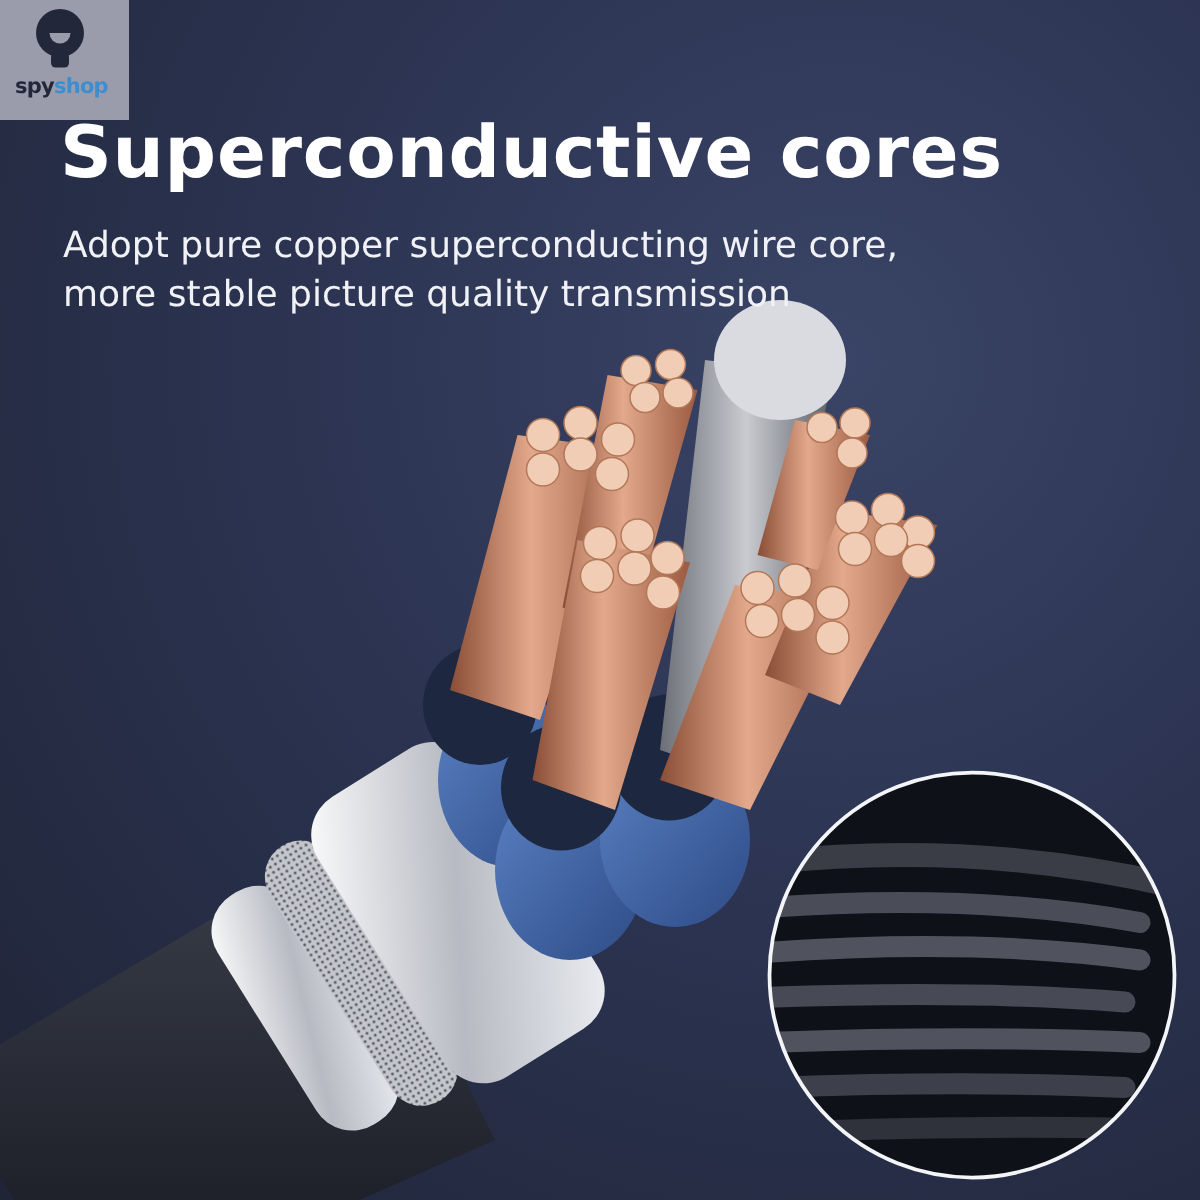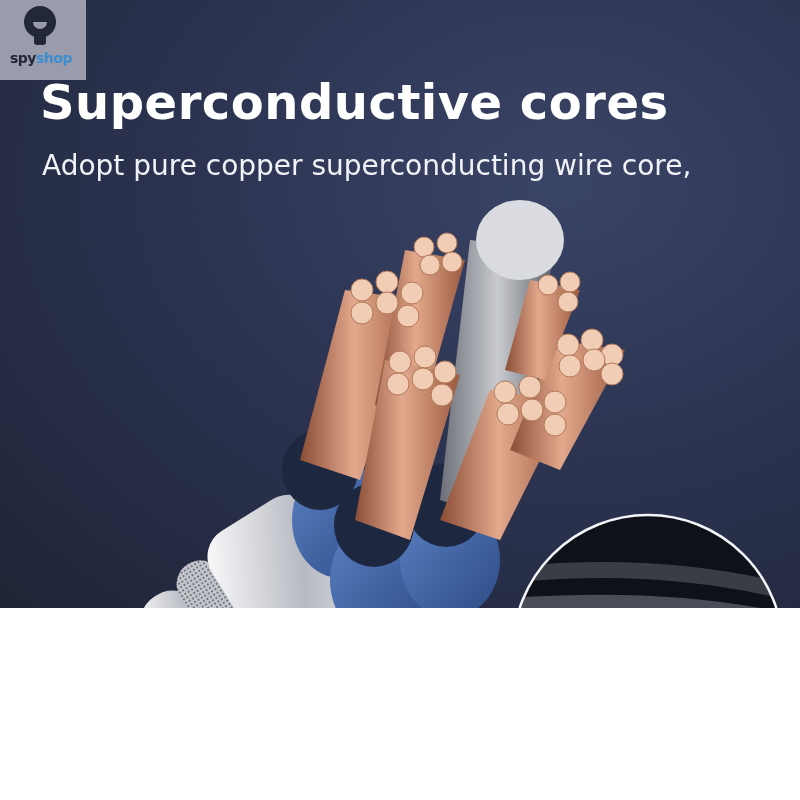--- a/index.html
+++ b/index.html
@@ -1,27 +1,27 @@
 <!DOCTYPE html>
 <html><head>
 <meta charset="utf-8">
 <style>
   html,body{margin:0;padding:0;}
   body{width:800px;height:800px;overflow:hidden;font-family:"DejaVu Sans","Liberation Sans",sans-serif;}
-  .stage{position:relative;width:800px;height:608px;overflow:hidden;
+  .stage{position:relative;width:800px;height:800px;overflow:hidden;
     background:radial-gradient(ellipse at 70% 30%, #3a4466 0%, #2c3452 45%, #1f2436 100%);}
   .logo-box{position:absolute;left:0;top:0;width:86px;height:80px;background:#9a9cab;}
   .logo-head{position:absolute;left:24px;top:6px;width:32px;height:32px;border-radius:50%;background:#23273a;}
   .logo-smile{position:absolute;left:33px;top:22px;width:14px;height:7px;border-radius:0 0 10px 10px;background:#9a9cab;}
   .logo-body{position:absolute;left:34px;top:35px;width:12px;height:10px;background:#23273a;border-radius:3px;}
   .logo-text{position:absolute;left:10px;top:50px;font-weight:bold;font-size:14px;letter-spacing:-0.5px;}
   .logo-spy{color:#23273a;}
   .logo-shop{color:#3c8ed0;}
   .title{position:absolute;left:40px;top:74px;color:#ffffff;font-size:48px;font-weight:700;letter-spacing:0.5px;}
-  .sub{position:absolute;left:42px;color:#f1f2f6;font-size:28px;}
+  .sub{position:absolute;left:42px;color:#f1f2f6;font-size:24px;}
   .sub1{top:149px;}
   .sub2{top:182px;}
   svg.art{position:absolute;left:0;top:0;}
 </style>
 </head>
 <body>
 
 <div class="stage">
 
   <svg class="art" width="800" height="800" viewBox="0 0 800 800">
@@ -143,13 +143,14 @@
     <div class="logo-head"></div>
     <div class="logo-smile"></div>
     <div class="logo-body"></div>
     <div class="logo-text">
       <span class="logo-spy">spy</span><span class="logo-shop">shop</span>
     </div>
   </div>
 
   <div class="title">Superconductive cores</div>
   <div class="sub sub1">Adopt pure copper superconducting wire core,</div>
+  <div class="sub sub2">more stable picture quality transmission</div>
 </div>
 
 </body></html>

